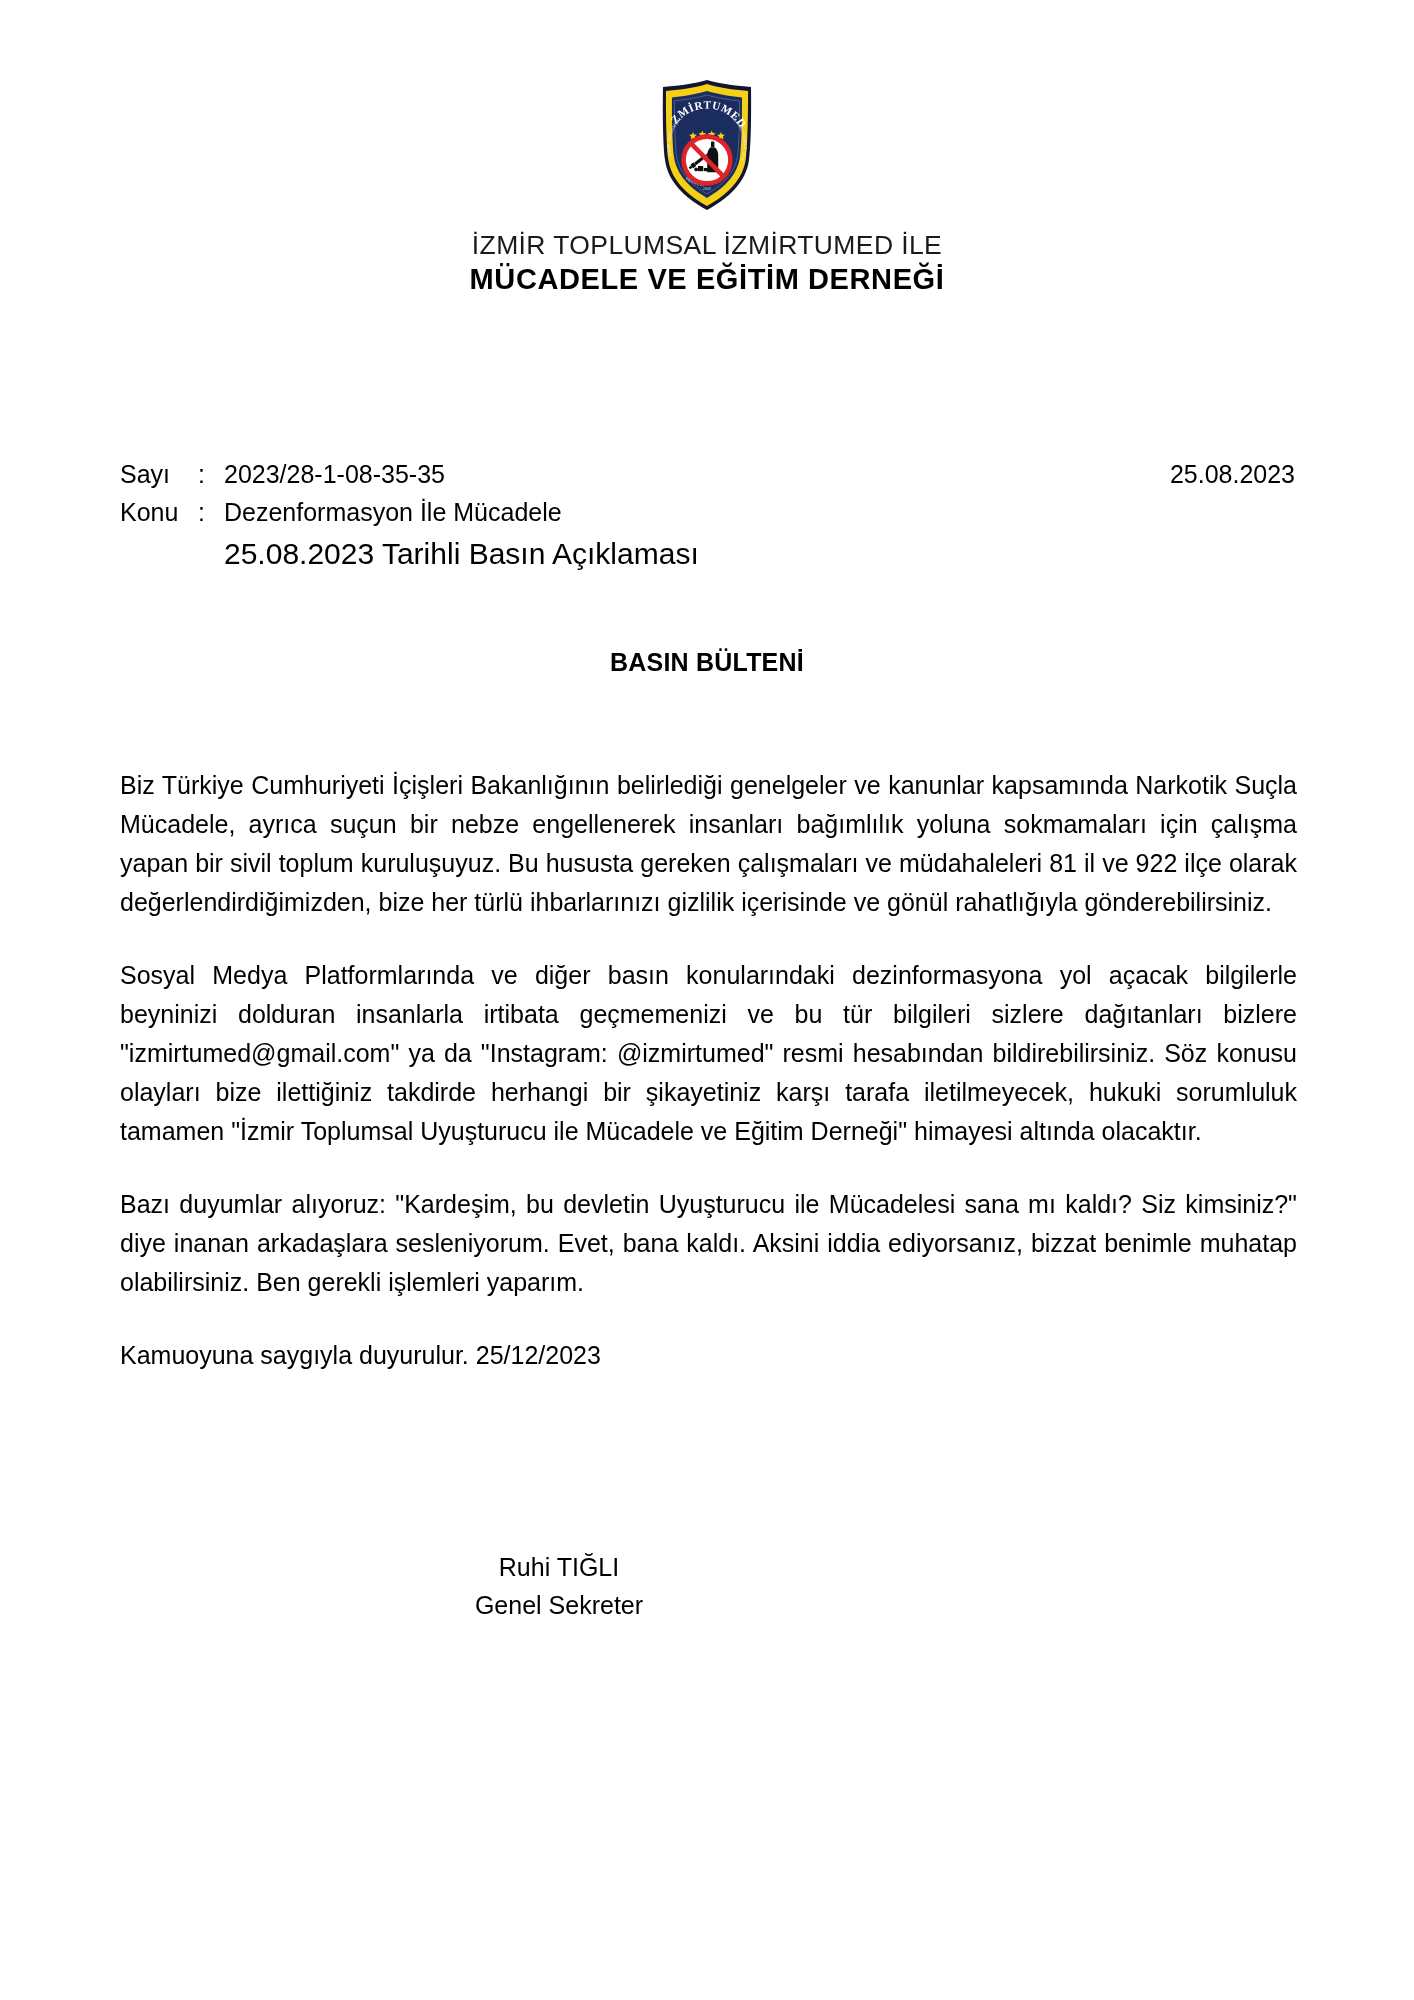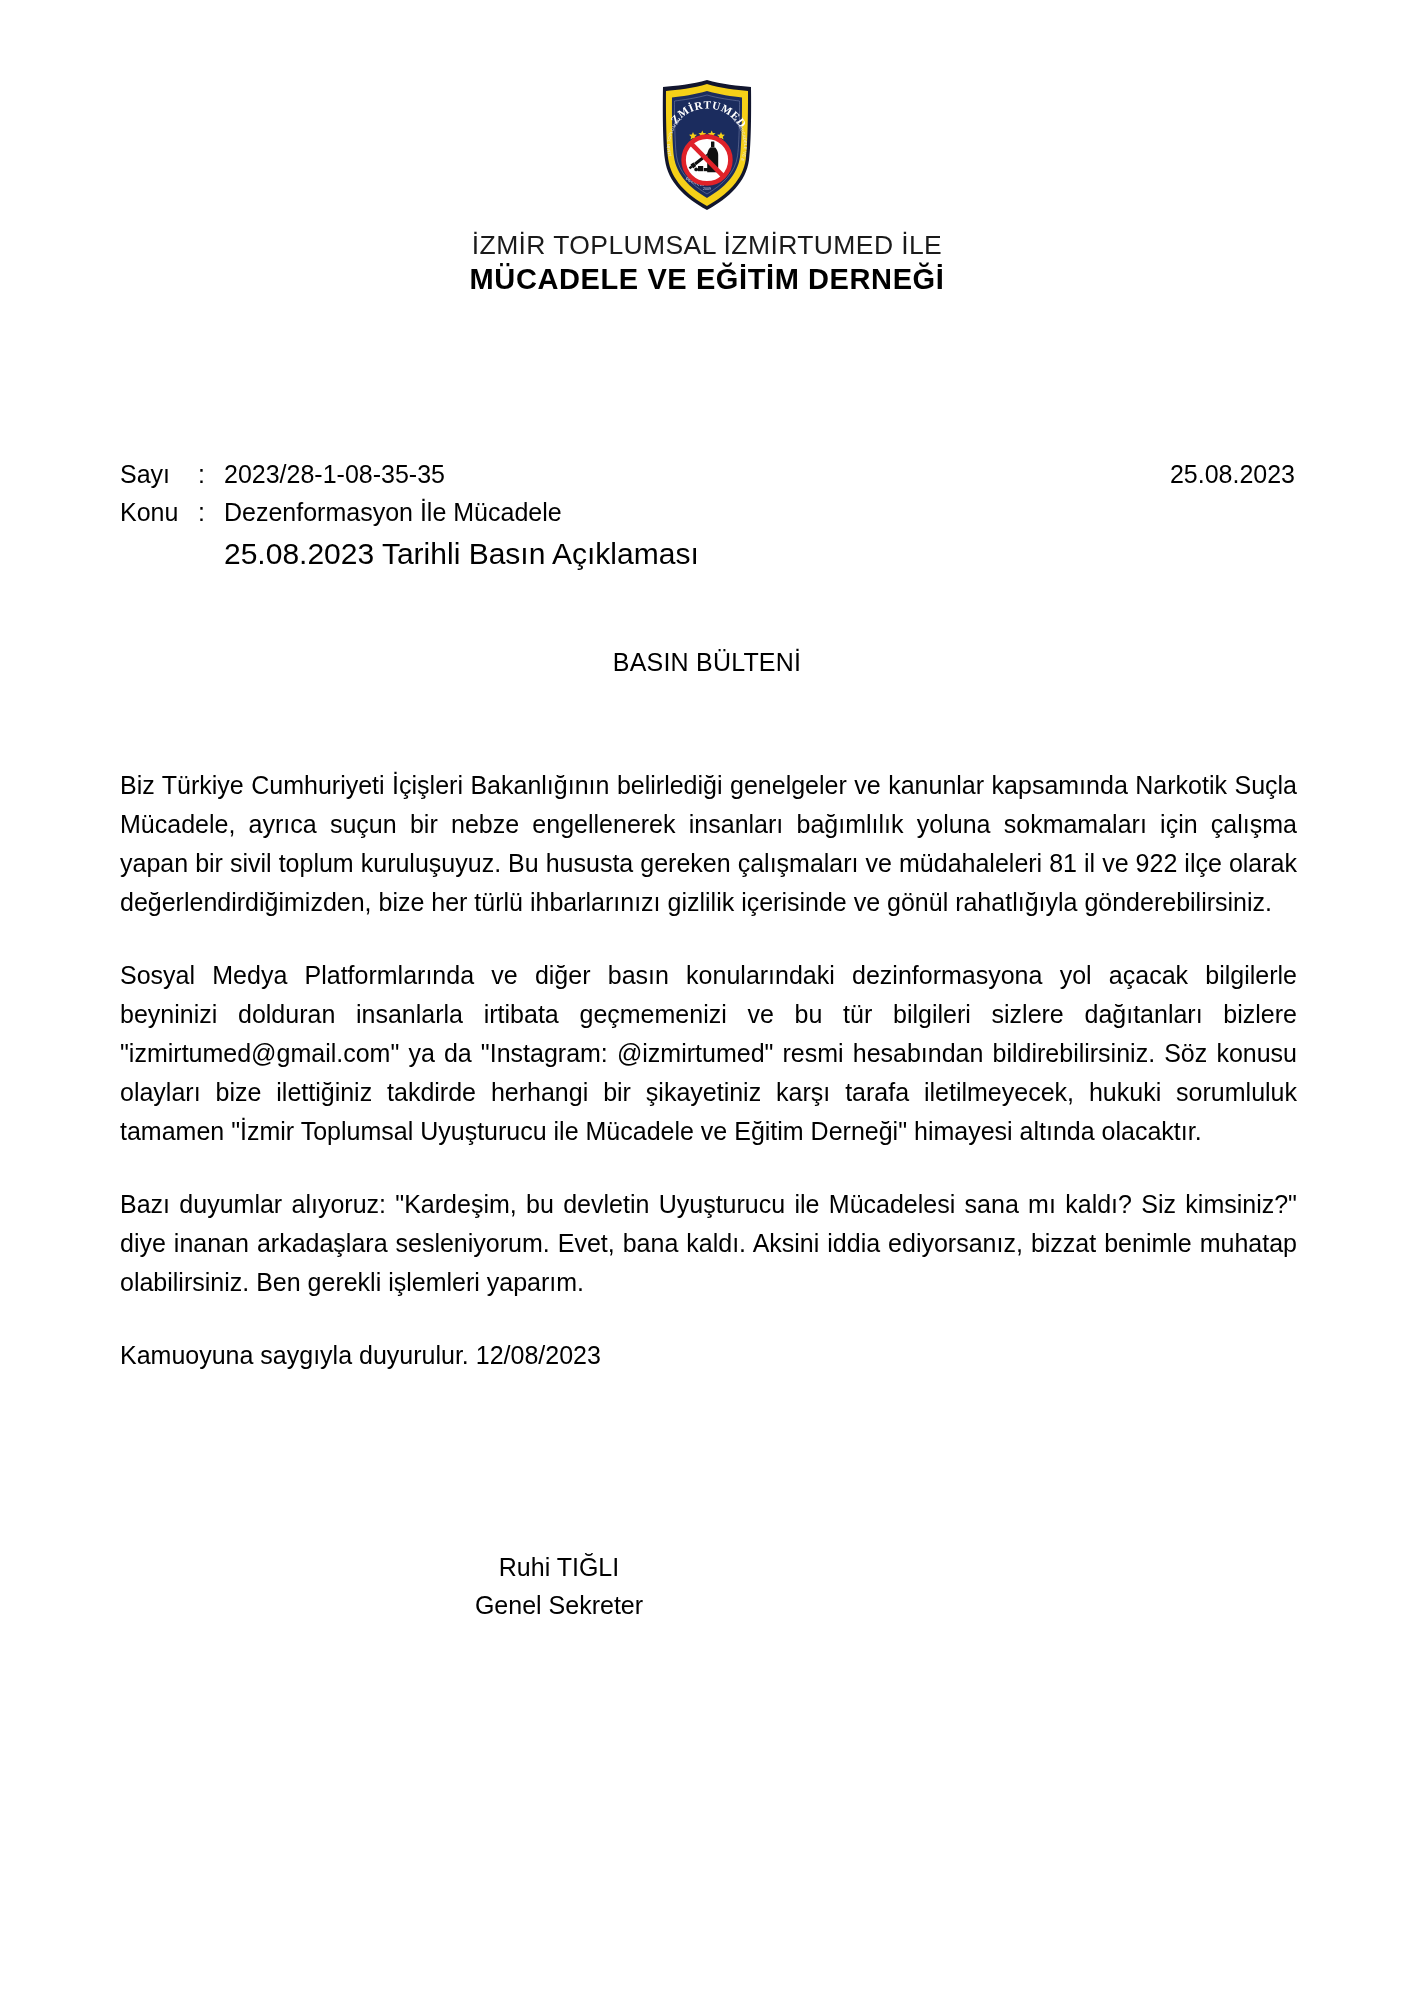--- a/index.html
+++ b/index.html
@@ -104,20 +104,21 @@
 
   
   .bulletin-title {
     position: absolute;
     top: 648px;
     left: 0;
     width: 1414px;
     text-align: center;
     font-size: 25px;
     letter-spacing: 0.2px;
+    font-weight: bold;
   }
 
   
   .body-copy {
     position: absolute;
     top: 766px;
     left: 120px;
     width: 1177px;
   }
   .body-copy p {
@@ -254,21 +255,21 @@
 
     <div class="meta-subvalue">25.08.2023 Tarihli Basın Açıklaması</div>
   </div>
 
   <div class="bulletin-title">BASIN BÜLTENİ</div>
 
   <div class="body-copy">
     <p>Biz Türkiye Cumhuriyeti İçişleri Bakanlığının belirlediği genelgeler ve kanunlar kapsamında Narkotik Suçla Mücadele, ayrıca suçun bir nebze engellenerek insanları bağımlılık yoluna sokmamaları için çalışma yapan bir sivil toplum kuruluşuyuz. Bu hususta gereken çalışmaları ve müdahaleleri 81 il ve 922 ilçe olarak değerlendirdiğimizden, bize her türlü ihbarlarınızı gizlilik içerisinde ve gönül rahatlığıyla gönderebilirsiniz.</p>
     <p>Sosyal Medya Platformlarında ve diğer basın konularındaki dezinformasyona yol açacak bilgilerle beyninizi dolduran insanlarla irtibata geçmemenizi ve bu tür bilgileri sizlere dağıtanları bizlere "izmirtumed@gmail.com" ya da "Instagram: @izmirtumed" resmi hesabından bildirebilirsiniz. Söz konusu olayları bize ilettiğiniz takdirde herhangi bir şikayetiniz karşı tarafa iletilmeyecek, hukuki sorumluluk tamamen "İzmir Toplumsal Uyuşturucu ile Mücadele ve Eğitim Derneği" himayesi altında olacaktır.</p>
     <p>Bazı duyumlar alıyoruz: "Kardeşim, bu devletin Uyuşturucu ile Mücadelesi sana mı kaldı? Siz kimsiniz?" diye inanan arkadaşlara sesleniyorum. Evet, bana kaldı. Aksini iddia ediyorsanız, bizzat benimle muhatap olabilirsiniz. Ben gerekli işlemleri yaparım.</p>
-    <p class="no-justify">Kamuoyuna saygıyla duyurulur. 12/08/2023</p>
+    <p class="no-justify">Kamuoyuna saygıyla duyurulur. 25/12/2023</p>
   </div>
 
   <div class="signature">
     <div class="sig-name">Ruhi TIĞLI</div>
     <div class="sig-role">Genel Sekreter</div>
   </div>
 
 </div>
 
 </body></html>

